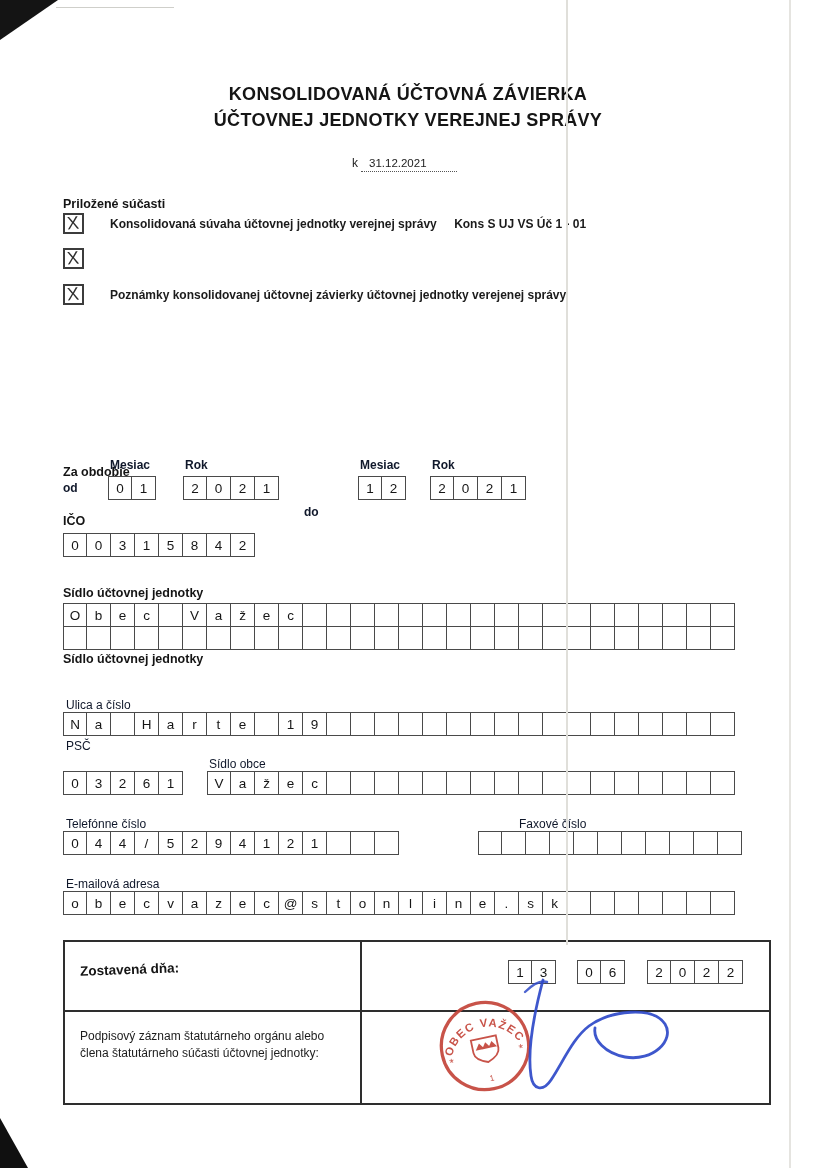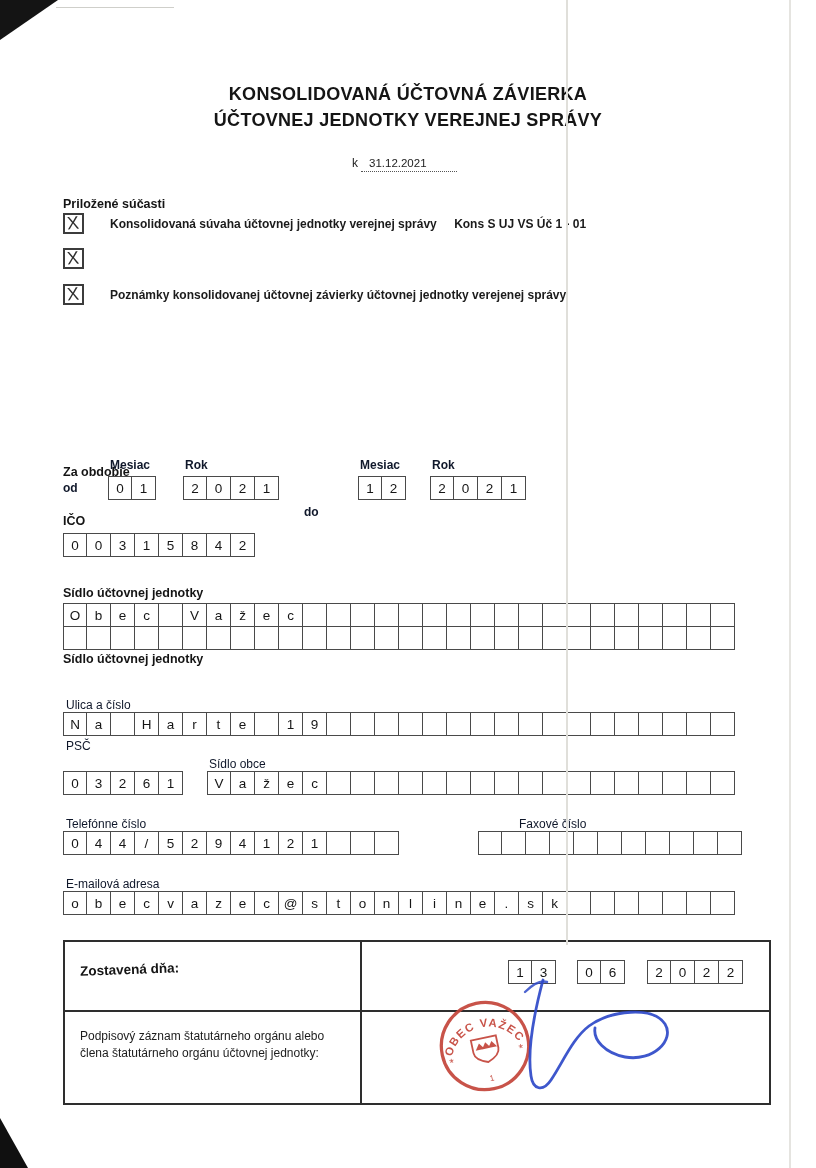--- a/index.html
+++ b/index.html
@@ -359,21 +359,21 @@
     </div>
   <div class="cellrow" style="position:absolute;top:18px;left:582px;">
       <div class="cell">2</div>
       <div class="cell">0</div>
       <div class="cell">2</div>
       <div class="cell">2</div>
     </div>
 
   <div class="ft-signlabel">
     <span>Podpisový záznam štatutárneho orgánu alebo</span><br>
-    <span>člena štatutárneho orgánu účtovnej jednotky:</span>
+    <span>člena štatutárneho súčasti účtovnej jednotky:</span>
   </div>
 
   <svg class="stamp artifact" viewBox="0 0 110 110">
     <circle cx="55" cy="55" r="48" fill="none" stroke="#c4453a" stroke-width="3.6"></circle>
     <defs>
       <path id="arcT" d="M 15 66 A 41 41 0 0 1 95 66" fill="none"></path>
     </defs>
     <text font-size="12.5" font-weight="bold" fill="#c4453a" letter-spacing="1.5">
       <textPath href="#arcT" startOffset="50%" text-anchor="middle">OBEC VAŽEC</textPath>
     </text>

